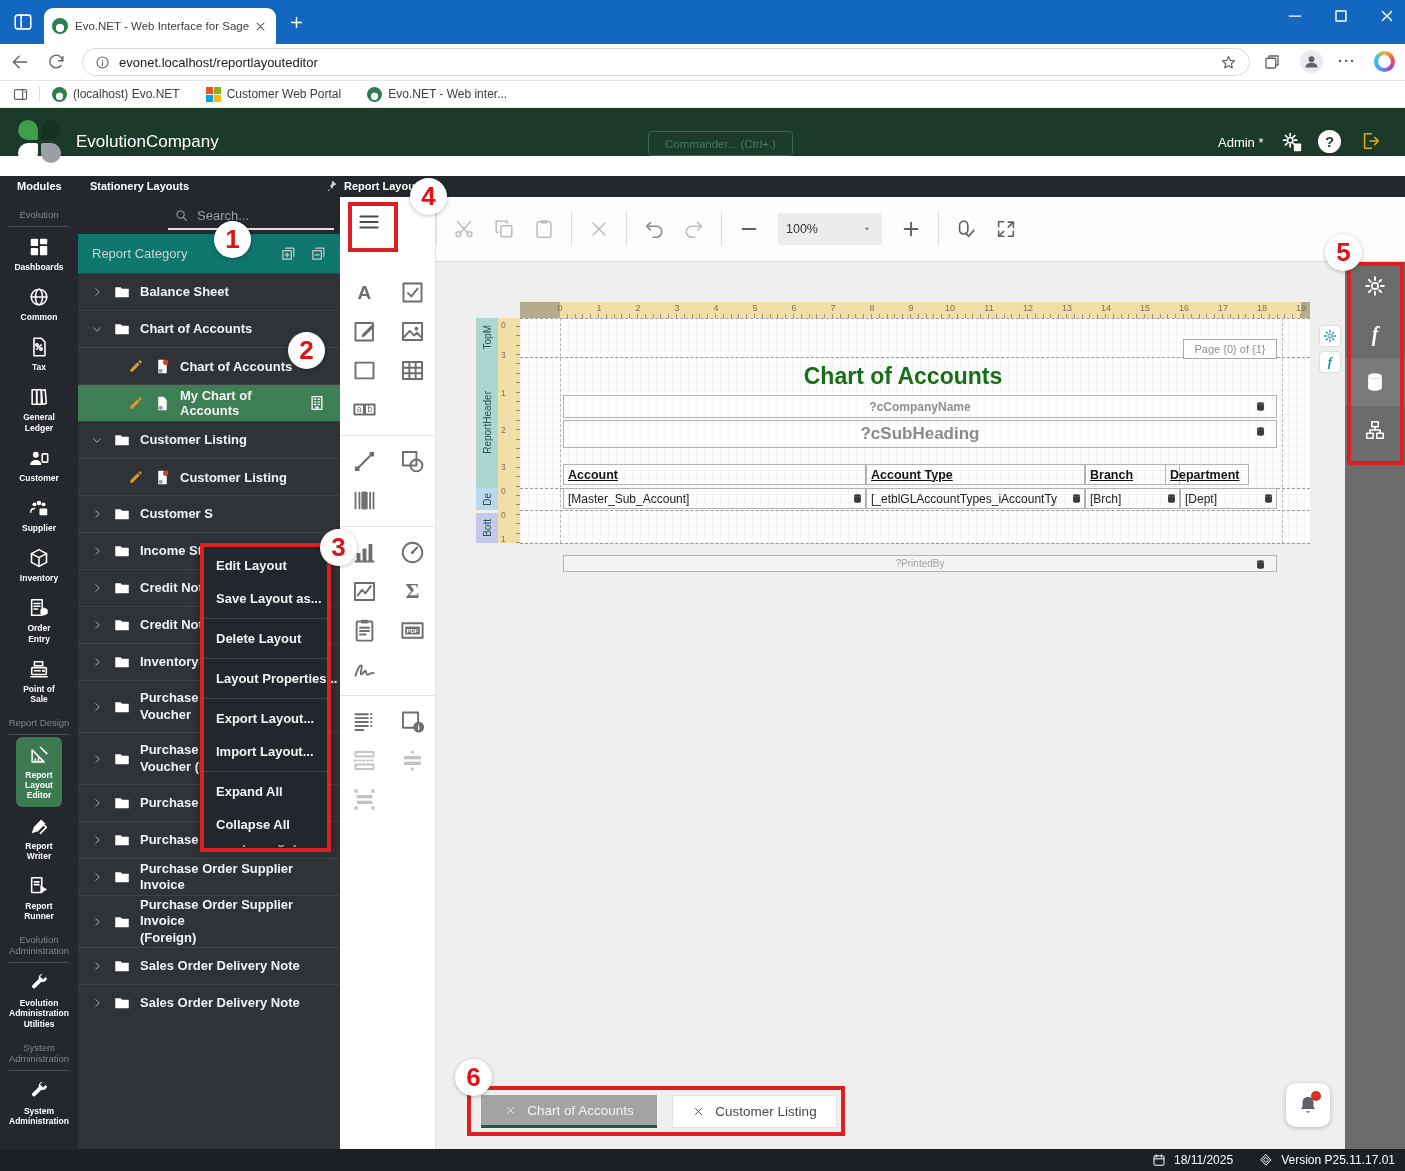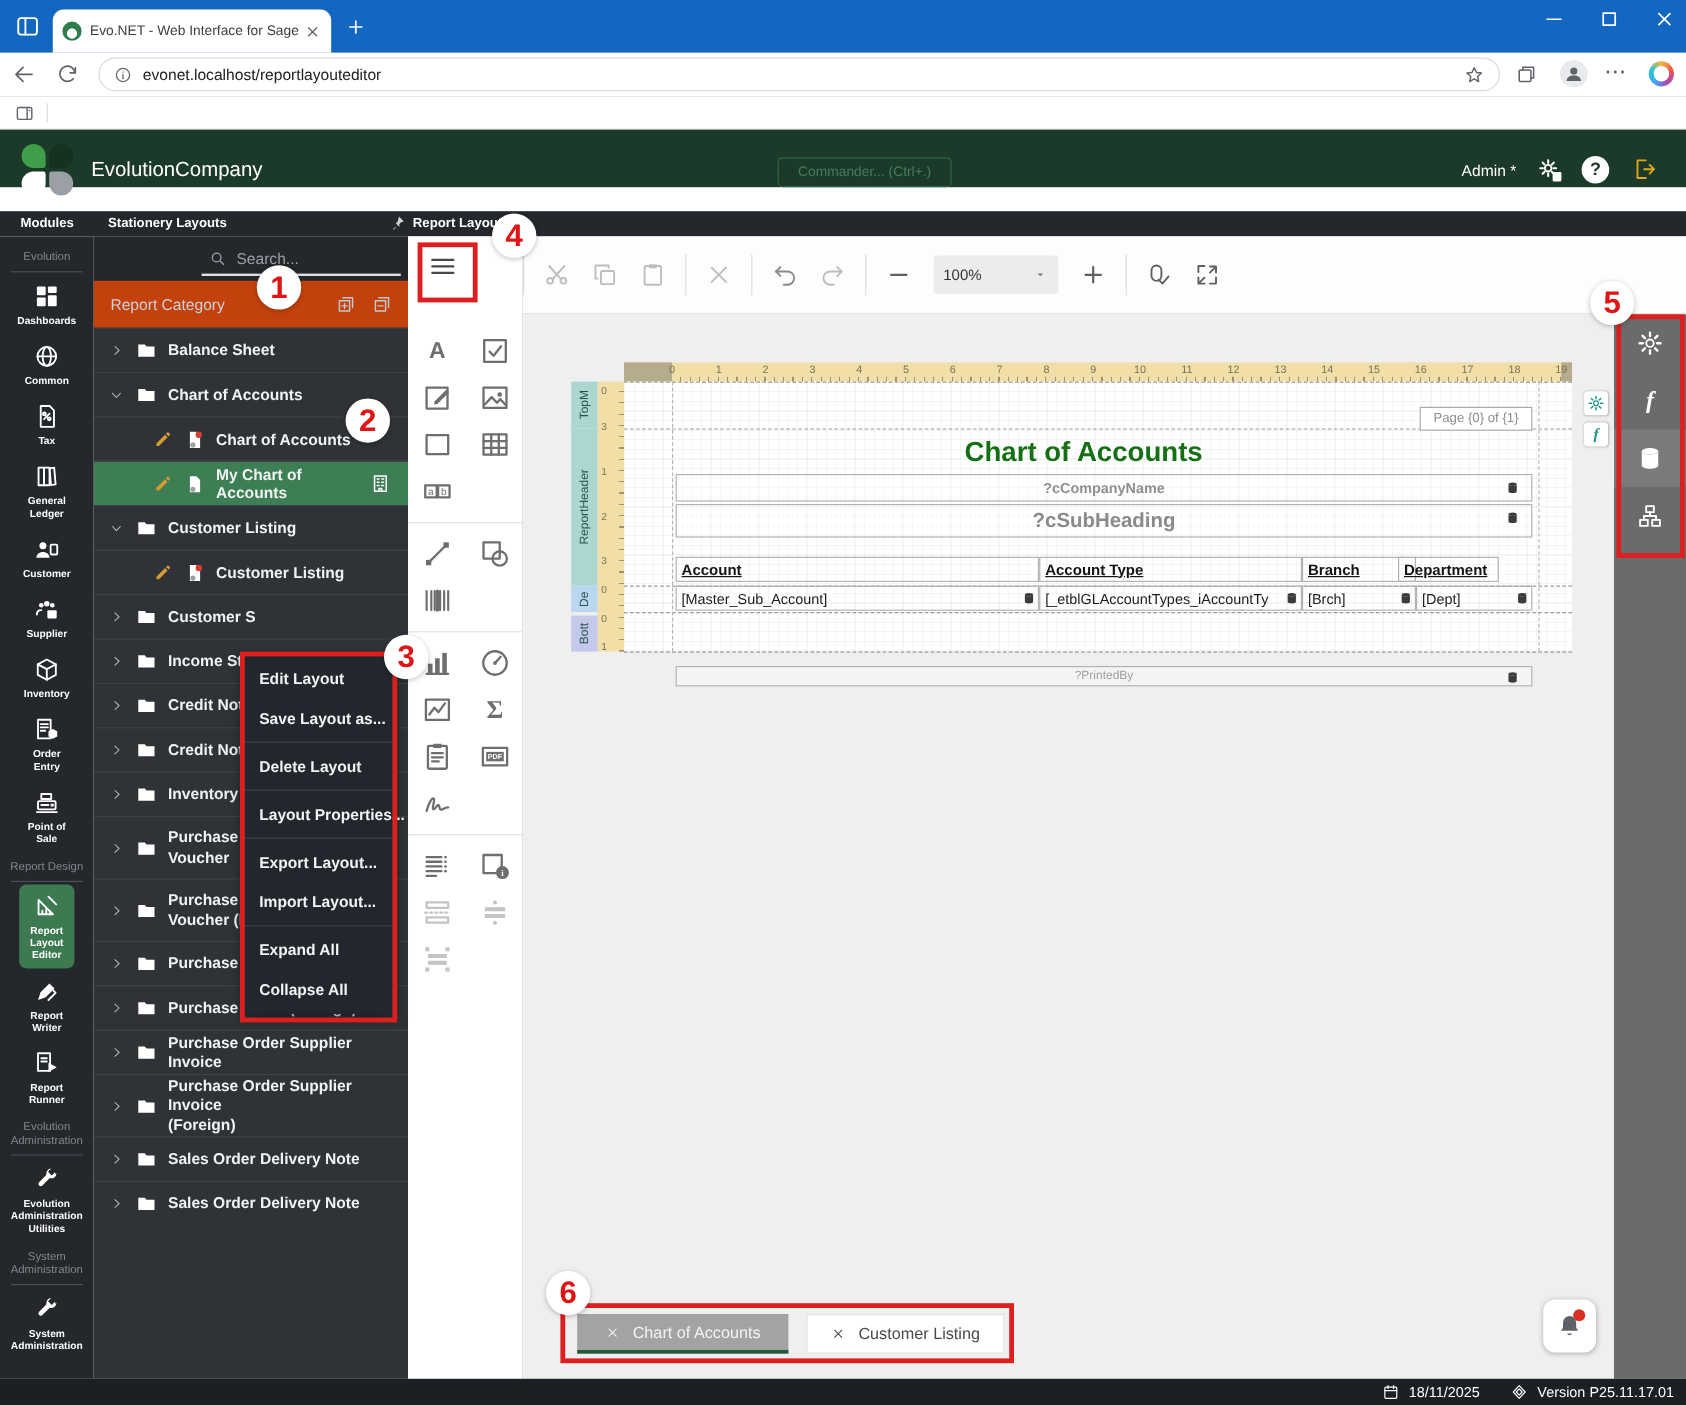--- a/index.html
+++ b/index.html
@@ -78,21 +78,21 @@
   .mitem .lb { font-size:8.5px; font-weight:bold; color:#fff; text-align:center; margin-top:4px; line-height:1.2; }
   .mitem.active { background:#3d7a52; }
 
   
   #treepanel { position:absolute; left:78px; top:197px; width:262px; height:952px; background:#2f3337; overflow:hidden; }
   #treesearch { position:absolute; left:0; top:0; width:262px; height:37px; background:#24272b; }
   #treesearch .box { position:absolute; left:90px; top:6px; width:166px; height:27px; border-bottom:2px solid #dfe1e3; display:flex; align-items:center; }
   #treesearch .ic { width:15px; height:15px; color:#9aa0a6; margin:0 8px 0 6px; }
   #treesearch input { background:transparent; border:none; outline:none; color:#cfd2d5; font-size:13px; width:120px; font-family:inherit; }
   #treesearch input::placeholder { color:#9aa0a6; }
-  #treeheader { position:absolute; left:0; top:37px; width:262px; height:39px; background:#c2410c; display:flex; align-items:center; }
+  #treeheader { position:absolute; left:0; top:37px; width:262px; height:39px; background:#0f766e; display:flex; align-items:center; }
   #treeheader .tt { font-size:13px; color:#cdd1d5; margin-left:14px; flex:1; }
   #treeheader .ic { width:17px; height:17px; color:#c3c8cd; margin-right:13px; }
   #treerows { position:absolute; left:0; top:76px; width:262px; height:876px; overflow:hidden; }
   .trow { position:relative; display:flex; align-items:center; border-top:1px solid #3e4246; min-height:37px; }
   .trow.two { min-height:52px; }
   .trow.sel { background:#3e7e54; }
   .trow .chev { width:12px; height:12px; color:#b9bec3; position:absolute; left:13px; }
   .trow .fold { width:18px; height:18px; color:#fff; position:absolute; left:35px; }
   .trow .flabel { margin-left:62px; margin-right:8px; font-size:13px; font-weight:bold; color:#f1f2f3; line-height:1.25; }
   .trow .pen { width:16px; height:16px; color:#d79b33; position:absolute; left:50px; }
@@ -274,20 +274,39 @@
     <span id="copilot"></span>
   </div>
   <div id="bookmarks">
     <span class="sideic ic">
         <svg viewBox="0 0 24 24" fill="none" stroke="currentColor" stroke-width="1.7" stroke-linecap="round" stroke-linejoin="round">
           <rect x="3.5" y="5" width="17" height="14" rx="2"></rect>
           <path d="M15 5v14M17.5 8.5h.5"></path>
         </svg>
       </span>
     <span class="sep"></span>
+    <span class="bm-items" style="display:flex;align-items:center">
+        <span class="bm">
+          <span class="fv fv-evo"></span>
+          <span class="lbl">(localhost) Evo.NET</span>
+        </span>
+        <span class="bm">
+          <span class="fv fv-ms">
+            <i></i>
+            <i></i>
+            <i></i>
+            <i></i>
+          </span>
+          <span class="lbl">Customer Web Portal</span>
+        </span>
+        <span class="bm">
+          <span class="fv fv-evo"></span>
+          <span class="lbl">Evo.NET - Web inter...</span>
+        </span>
+      </span>
   </div>
 
   <div id="appheader">
     <div id="logo">
         <i></i>
         <i></i>
         <i></i>
         <i></i>
       </div>
     <div id="companyname">EvolutionCompany</div>

